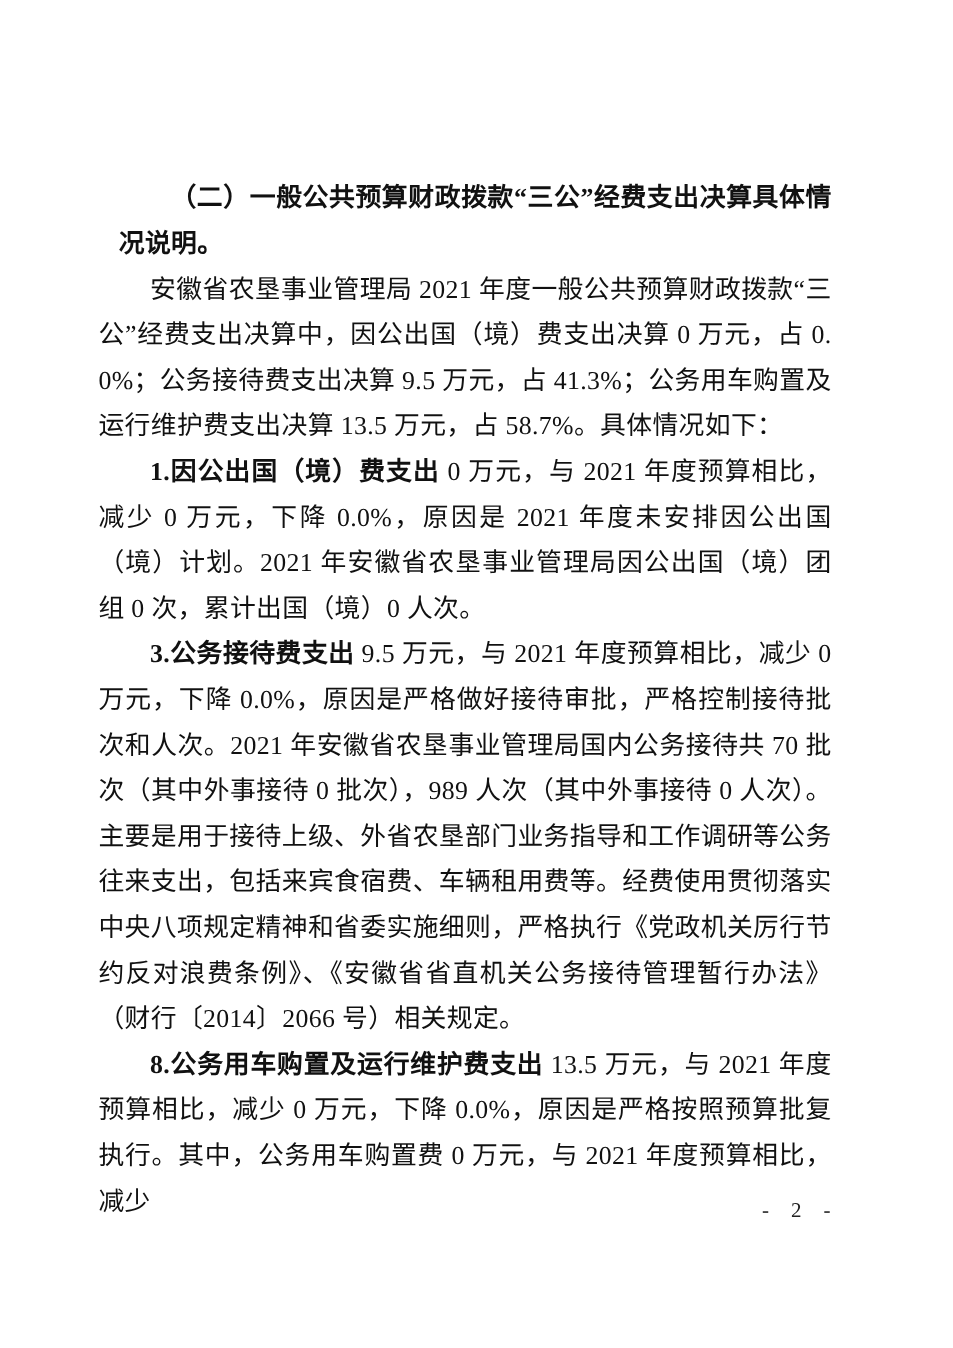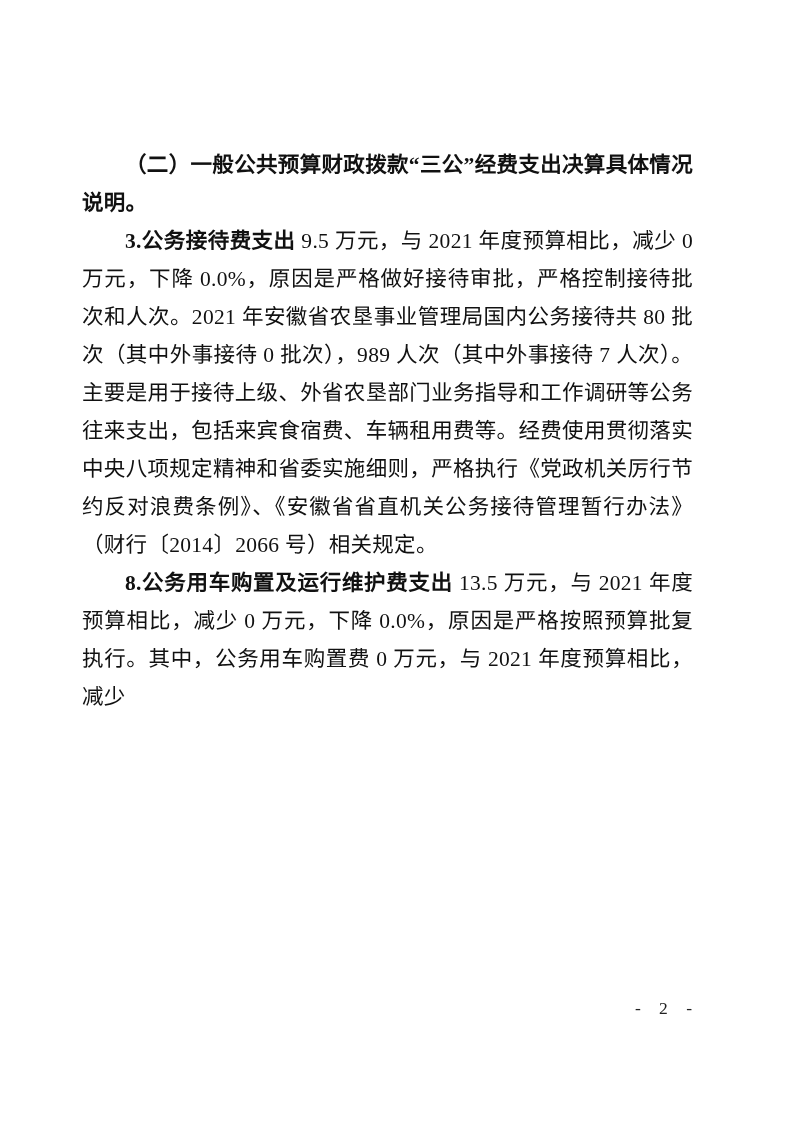--- a/index.html
+++ b/index.html
@@ -30,36 +30,39 @@
     text-justify: inter-ideograph;
     text-indent: 2em;
     letter-spacing: 0.3px;
     word-break: break-all;
   }
   .para .run-bold {
     font-weight: bold;
   }
   .heading {
     font-weight: bold;
+    margin-left: 17px;
   }
   .page-number {
     position: absolute;
     top: 998px;
     left: 607px;
     width: 120px;
     text-align: center;
     font-size: 17.5px;
     letter-spacing: 7px;
     font-family: "Liberation Serif", "DejaVu Serif", serif;
     color: #222222;
   }
 </style>
 </head>
 <body>
 
 <div class="page">
   <div class="content">
       <p class="para heading"><span class="run-bold">（二）一般公共预算财政拨款“三公”经费支出决算具体情况说明。</span></p>
-      <p class="para"><span class="run-bold">3.公务接待费支出</span><span class="run"> 9.5 万元，与 2021 年度预算相比，减少 0 万元，下降 0.0%，原因是严格做好接待审批，严格控制接待批次和人次。2021 年安徽省农垦事业管理局国内公务接待共 80 批次（其中外事接待 0 批次），989 人次（其中外事接待 7 人次）。主要是用于接待上级、外省农垦部门业务指导和工作调研等公务往来支出，包括来宾食宿费、车辆租用费等。经费使用贯彻落实中央八项规定精神和省委实施细则，严格执行《党政机关厉行节约反对浪费条例》、《安徽省省直机关公务接待管理暂行办法》（财行〔2014〕2066 号）相关规定。</span></p>
+      <p class="para"><span class="run">安徽省农垦事业管理局 2021 年度一般公共预算财政拨款“三公”经费支出决算中，因公出国（境）费支出决算 0 万元，占 0.0%；公务接待费支出决算 9.5 万元，占 41.3%；公务用车购置及运行维护费支出决算 13.5 万元，占 58.7%。具体情况如下：</span></p>
+      <p class="para"><span class="run-bold">1.因公出国（境）费支出</span><span class="run"> 0 万元，与 2021 年度预算相比，减少 0 万元，下降 0.0%，原因是 2021 年度未安排因公出国（境）计划。2021 年安徽省农垦事业管理局因公出国（境）团组 0 次，累计出国（境）0 人次。</span></p>
+      <p class="para"><span class="run-bold">3.公务接待费支出</span><span class="run"> 9.5 万元，与 2021 年度预算相比，减少 0 万元，下降 0.0%，原因是严格做好接待审批，严格控制接待批次和人次。2021 年安徽省农垦事业管理局国内公务接待共 70 批次（其中外事接待 0 批次），989 人次（其中外事接待 0 人次）。主要是用于接待上级、外省农垦部门业务指导和工作调研等公务往来支出，包括来宾食宿费、车辆租用费等。经费使用贯彻落实中央八项规定精神和省委实施细则，严格执行《党政机关厉行节约反对浪费条例》、《安徽省省直机关公务接待管理暂行办法》（财行〔2014〕2066 号）相关规定。</span></p>
       <p class="para"><span class="run-bold">8.公务用车购置及运行维护费支出</span><span class="run"> 13.5 万元，与 2021 年度预算相比，减少 0 万元，下降 0.0%，原因是严格按照预算批复执行。其中，公务用车购置费 0 万元，与 2021 年度预算相比，减少</span></p>
     </div>
   <div class="page-number">- 2 -</div>
 </div>
 
 </body></html>

